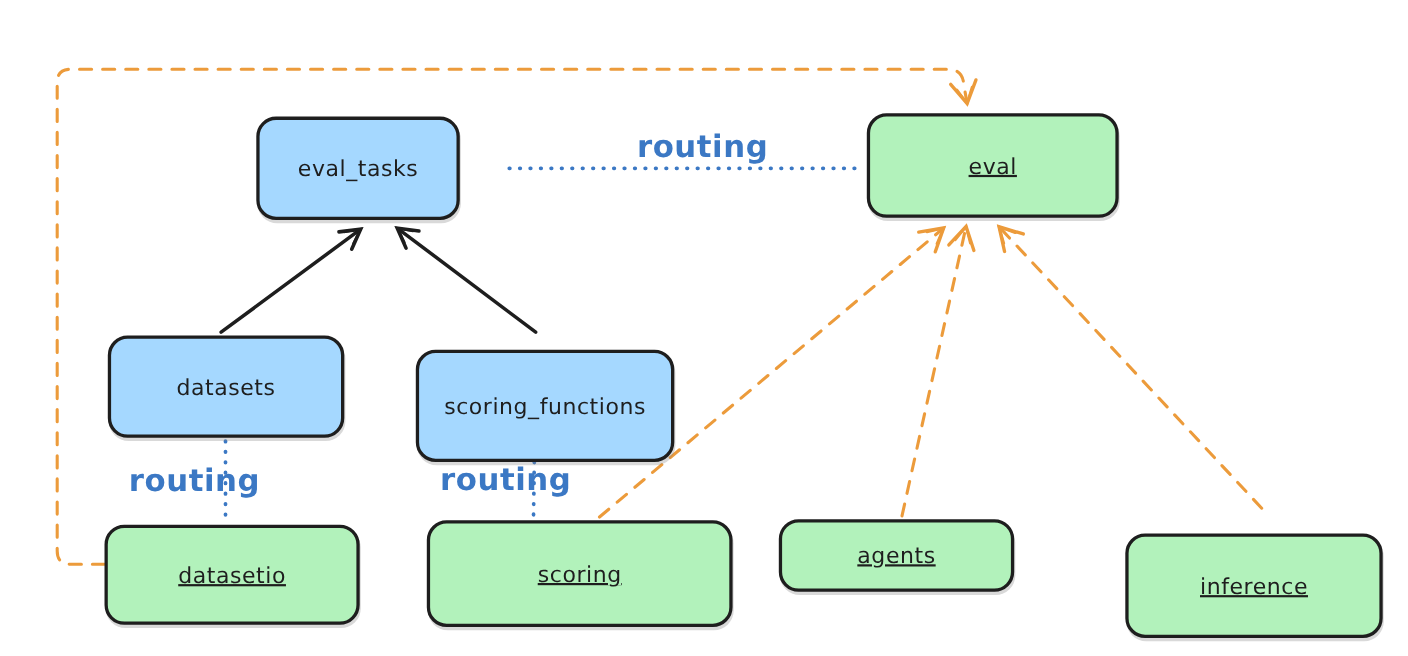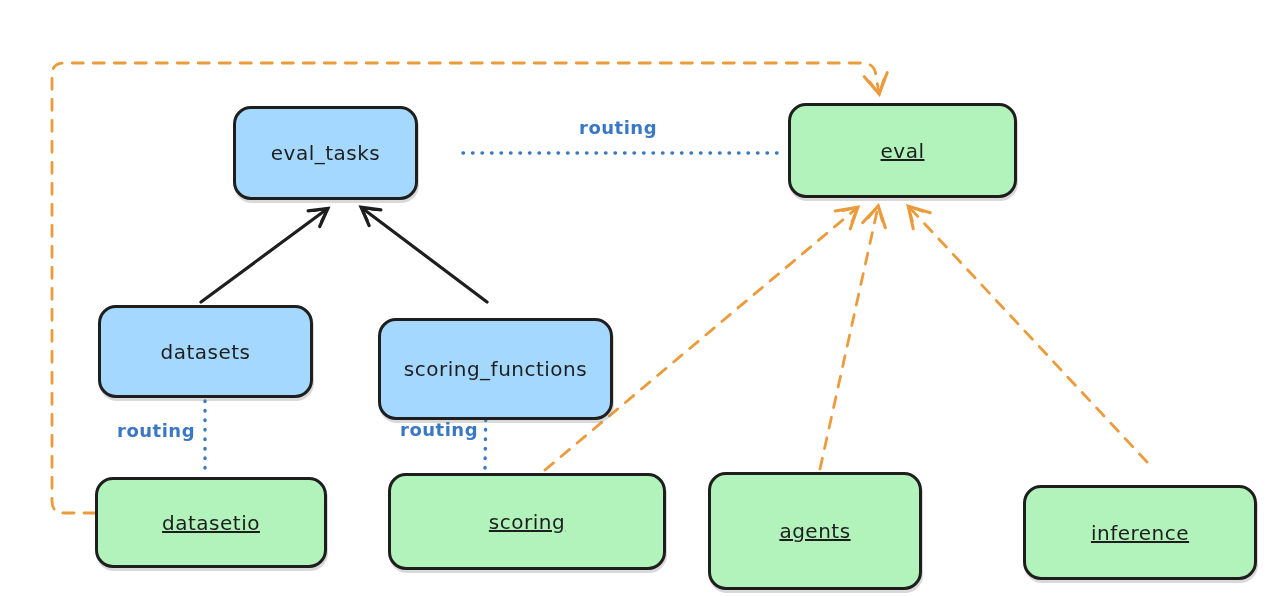--- a/index.html
+++ b/index.html
@@ -32,21 +32,21 @@
     font-size: 20px;
     color: #1e1e1e;
     letter-spacing: 0.5px;
     box-shadow: 1px 3px 0 rgba(130,130,130,0.30);
   }
   .node.blue  { background: #a5d8ff; }
   .node.green { background: #b2f2bb; text-decoration: underline; }
   .edge-label {
     position: absolute;
     color: #3b78c4;
-    font-size: 18px;
+    font-size: 28px;
     font-weight: 700;
     letter-spacing: 0.5px;
     white-space: nowrap;
   }
   path.solid  { fill: none; stroke: #1e1e1e; stroke-width: 3.2; stroke-linecap: round; }
   path.dotted { fill: none; stroke: #3b78c4; stroke-width: 3.4; stroke-linecap: round; stroke-dasharray: 0.5 9; }
   path.dashed { fill: none; stroke: #ec9b3b; stroke-width: 2.8; stroke-linecap: round; stroke-dasharray: 11 10; }
 </style>
 </head>
 <body>
@@ -95,21 +95,21 @@
   </div>
 
   <div class="node green" style="left:95px; top:477px; width:232px; height:91px;">
     <span>datasetio</span>
   </div>
 
   <div class="node green" style="left:388px; top:473px; width:278px; height:97px;">
     <span>scoring</span>
   </div>
 
-  <div class="node green" style="left:708px; top:472px; width:214px; height:118px;">
+  <div class="node green" style="left:708px; top:472px; width:214px; height:66px;">
     <span>agents</span>
   </div>
 
   <div class="node green" style="left:1023px; top:465px; width:234px; height:95px;margin-top:20px;">
     <span>inference</span>
   </div>
 
   <div class="edge-label" style="left:579px; top:117px;">routing</div>
   <div class="edge-label" style="left:117px; top:420px;">routing</div>
   <div class="edge-label" style="left:400px; top:419px;">routing</div>

